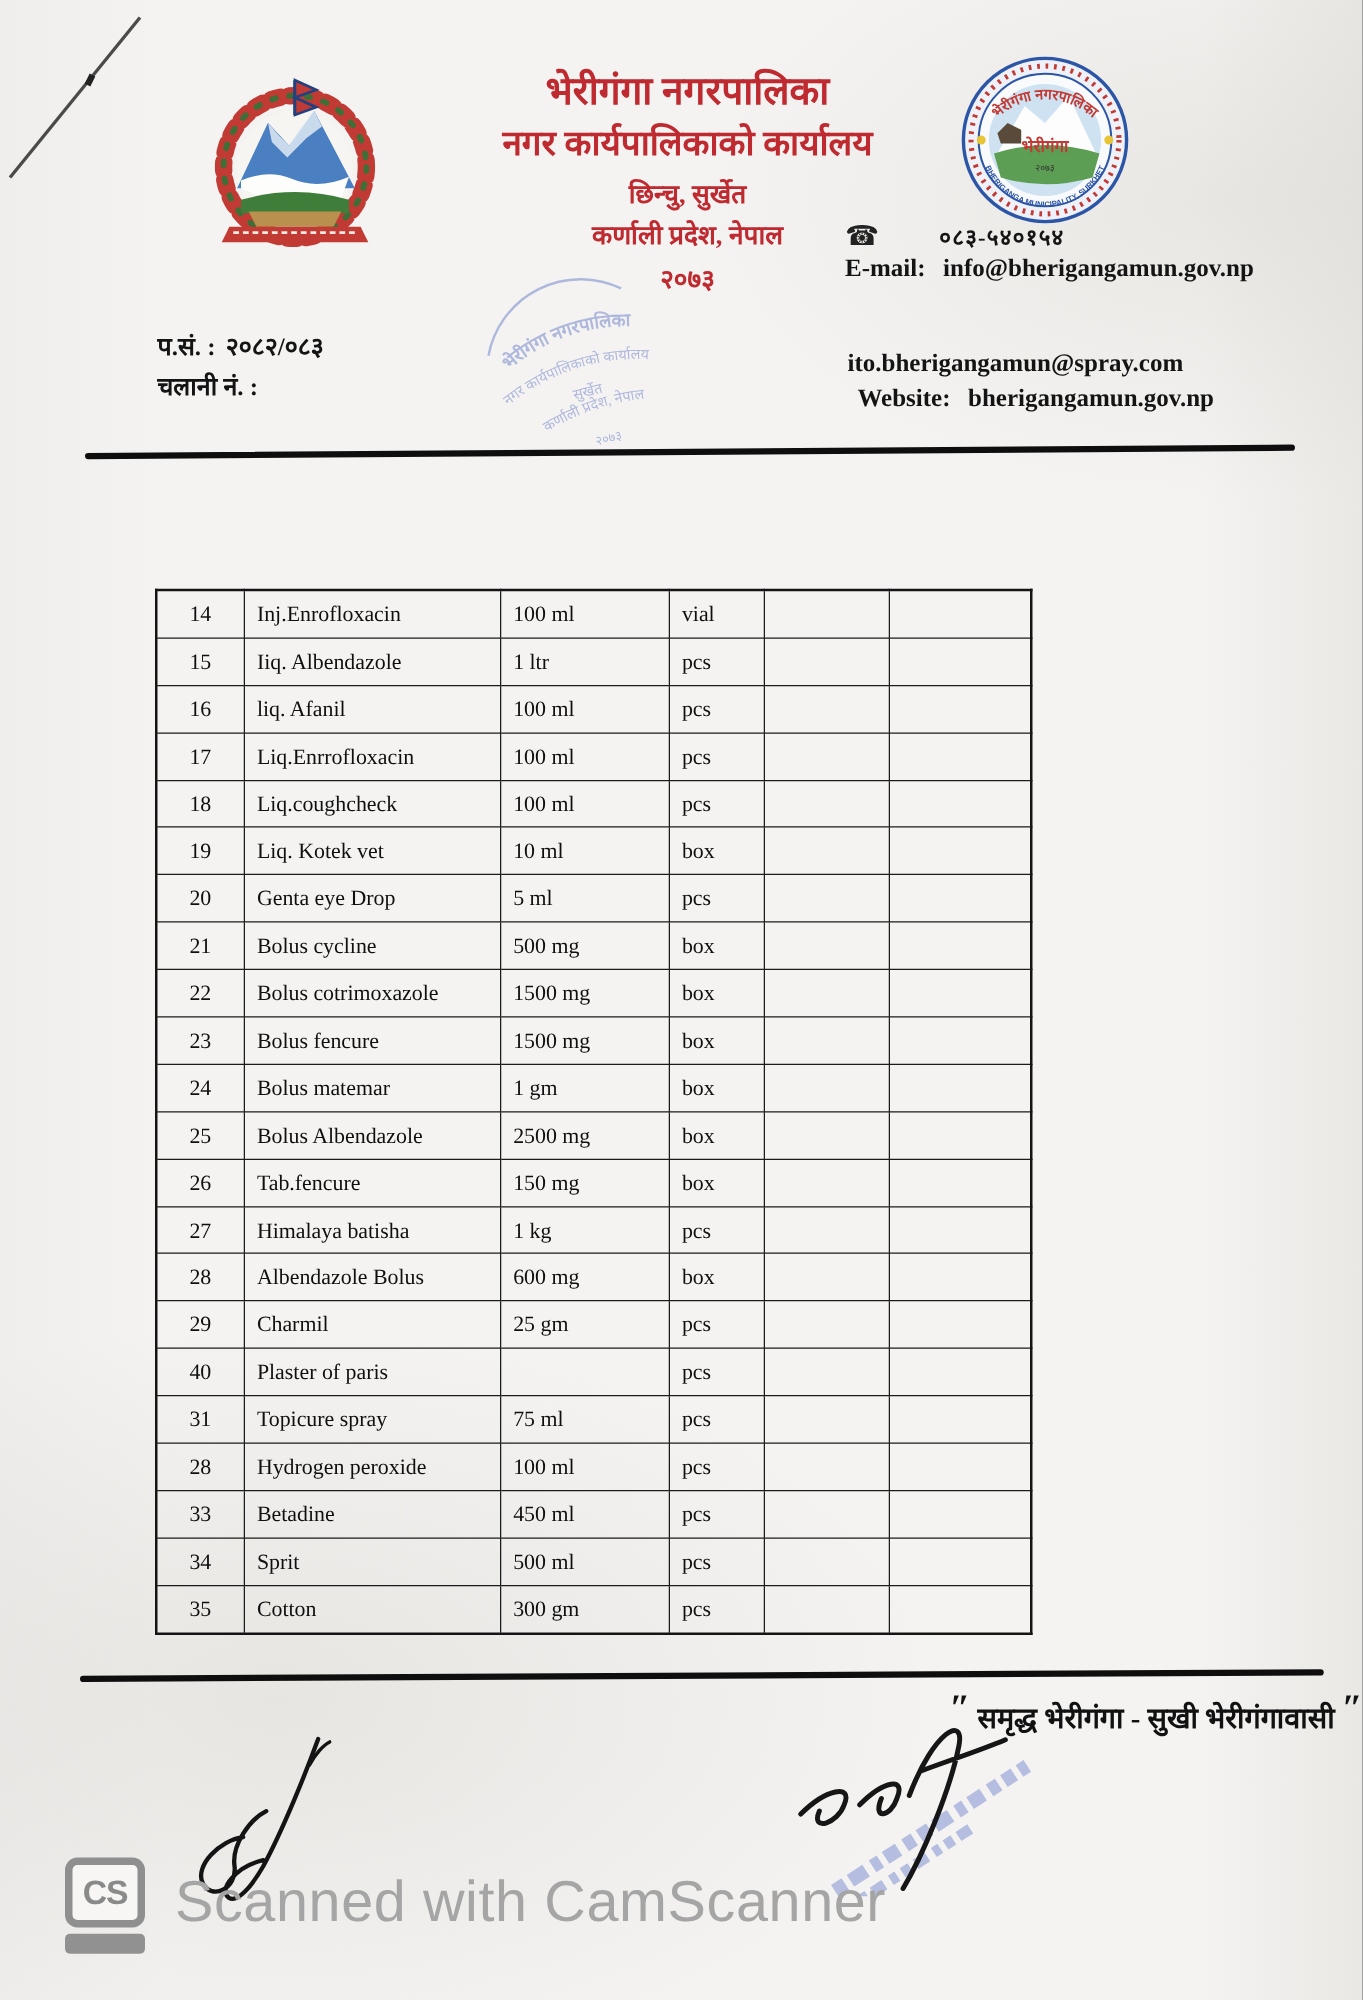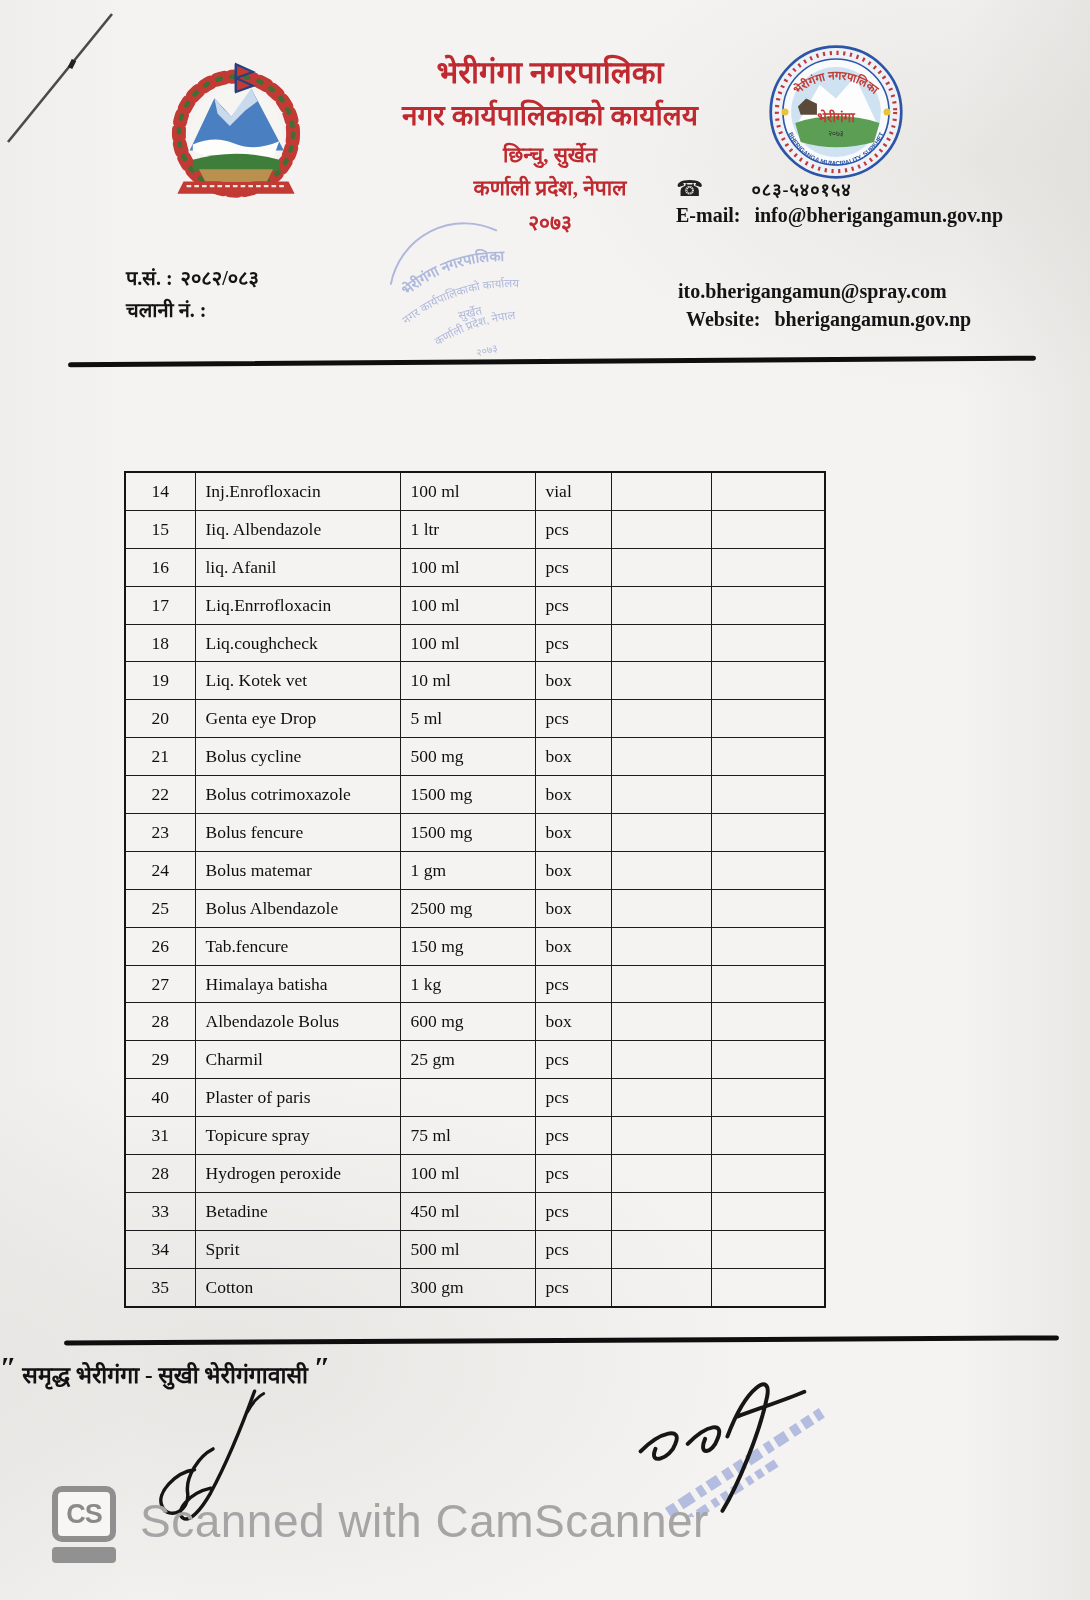--- a/index.html
+++ b/index.html
@@ -58,21 +58,21 @@
     height:36.9px;padding:0 0 0 10px;
     vertical-align:middle;
     overflow:hidden;white-space:nowrap;
   }
   #items-table td.c0{text-align:center;padding:0;}
   #items-table{border:2.5px solid #141414;}
   .col-sn{width:70px}.col-item{width:205px}.col-size{width:135px}
   .col-unit{width:76px}.col-b1{width:100px}.col-b2{width:114px}
 
   
-  #slogan{left:0;top:1350px;width:1090px;text-align:left;
+  #slogan{left:0;top:1350px;width:1090px;text-align:right;
     font-size:23px;font-weight:700;color:#111;}
   #slogan .q{font-size:30px;vertical-align:6px;font-weight:700;}
   #sig-left{left:138px;top:1382px;}
   #sig-right{left:618px;top:1362px;}
 
   #cs-badge{left:52px;top:1486px;width:66px;}
   #cs-box{
     box-sizing:border-box;width:64px;height:56px;
     border:6px solid #8f8f8f;border-radius:10px;background:#f7f6f4;
     display:flex;align-items:center;justify-content:center;

